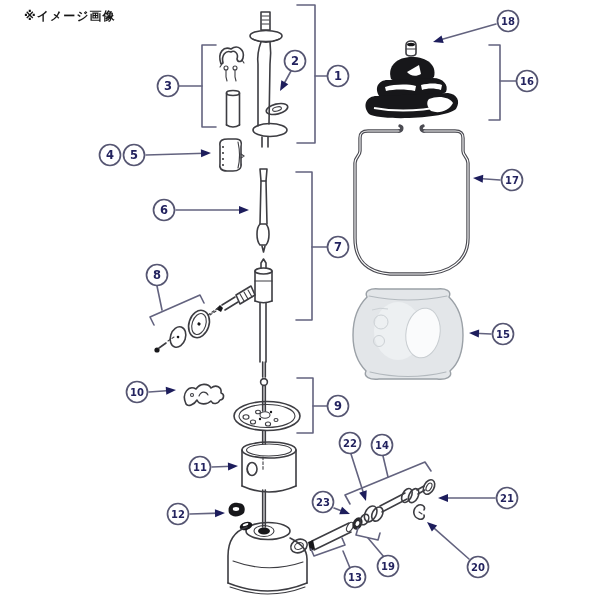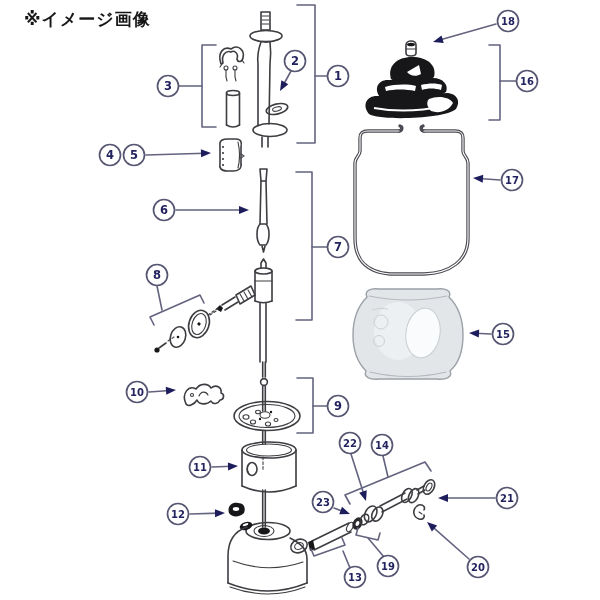--- a/index.html
+++ b/index.html
@@ -1,18 +1,18 @@
 <!DOCTYPE html>
 <html style="--bg: #ffffff; --note: #161616; --line: #3d3d42; --ink: #17171a; --glass: #e3e6e9; --leader: #63637f; --ahead: #1d1d5c; --cring: #565672; --cnum: #23235f;"><head>
 <meta charset="utf-8">
 <style>
   html,body{margin:0;padding:0;background:#fff;}
   .stage{position:relative;width:600px;height:600px;background:var(--bg,#ffffff);overflow:hidden;
          font-family:"DejaVu Sans",sans-serif;}
-  .note{position:absolute;left:24px;top:8px;font-size:17px;font-weight:bold;color:var(--note,#161616);
+  .note{position:absolute;left:24px;top:8px;font-size:12px;font-weight:bold;color:var(--note,#161616);
         letter-spacing:1px;white-space:nowrap;}
   svg{position:absolute;left:0;top:0;}
   .ln{fill:none;stroke:var(--line,#3d3d42);stroke-width:1.6;stroke-linecap:round;stroke-linejoin:round;}
   .lnthin{fill:none;stroke:var(--line,#3d3d42);stroke-width:1.1;stroke-linecap:round;}
   .dash{stroke-dasharray:2.6 2.2;}
   .blk{fill:var(--ink,#17171a);stroke:none;}
   .wht{fill:#ffffff;stroke:none;}
   .glass{fill:var(--glass,#e3e6e9);stroke:#9ba1a7;stroke-width:1.4;}
   .glassln{fill:none;stroke:#b3b9be;stroke-width:1.2;stroke-linecap:round;}
   .emboss{fill:none;stroke:#ccd1d5;stroke-width:1;}

